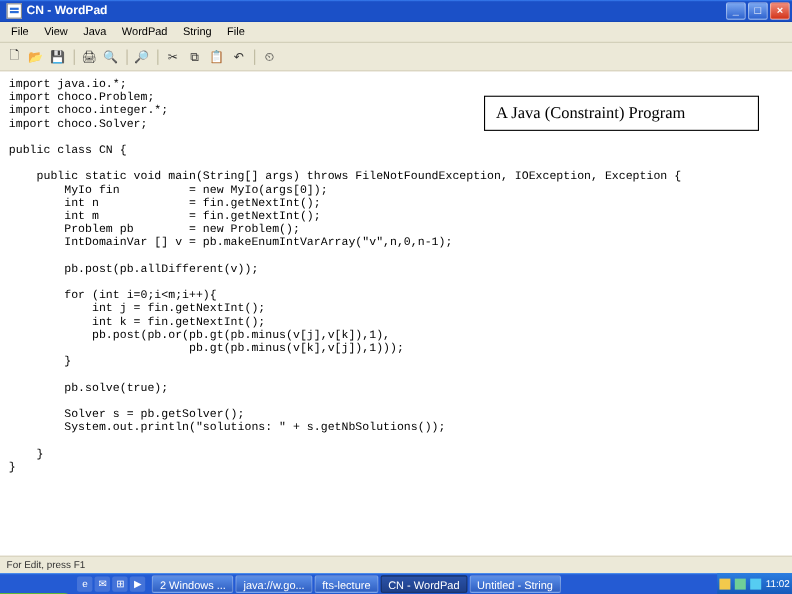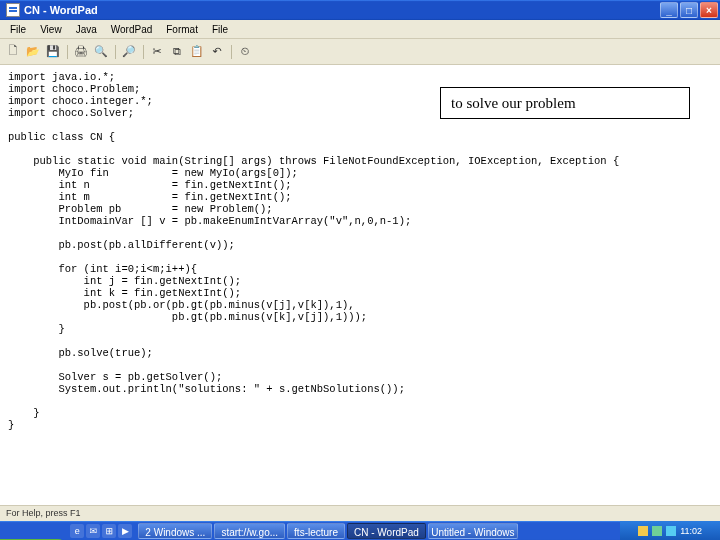--- a/index.html
+++ b/index.html
@@ -25,42 +25,42 @@
   .taskbar { height: 20px; background: linear-gradient(to bottom, #3f8cf3 0%, #245bd3 8%, #245bd3 92%, #1a46a8 100%); display: flex; align-items: center; color: #fff; font-size: 10px; }
   .start { height: 100%; background: linear-gradient(to bottom, #5fba3a, #2e8a1a); padding: 0 12px 0 7px; display: flex; align-items: center; gap: 4px; border-radius: 0 8px 8px 0; font-weight: bold; font-style: italic; font-size: 14px; margin-top: 36px; }
   .start .logo { width: 13px; height: 13px; display: grid; grid-template: 1fr 1fr / 1fr 1fr; gap: 1px; }
   .start .logo i:nth-child(1){background:#f25022}.start .logo i:nth-child(2){background:#7fba00}.start .logo i:nth-child(3){background:#00a4ef}.start .logo i:nth-child(4){background:#ffb900}
   .ql { display: flex; gap: 2px; padding: 0 4px; }
   .ql .qi { width: 14px; height: 14px; background: rgba(255,255,255,.15); border-radius: 2px; display: flex; align-items: center; justify-content: center; font-size: 9px; }
   .tasks { display: flex; gap: 2px; padding: 0 2px; flex: 1; }
   .task { height: 16px; padding: 0 6px; background: linear-gradient(#5a8ee8,#2f5fc2); border-radius: 2px; display: flex; align-items: center; gap: 3px; font-size: 10px; max-width: 90px; overflow: hidden; white-space: nowrap; border: 1px solid rgba(255,255,255,.25); flex-direction: column; }
   .task.active { background: linear-gradient(#2a52a8,#1e3f88); border-color: rgba(0,0,0,.35); }
   .task .ti { width: 10px; height: 10px; background: rgba(255,255,255,.8); }
-  .tray { background: linear-gradient(#2b7de0,#1558b8); height: 100%; display: flex; align-items: center; gap: 4px; padding: 0 18px; font-size: 9px; }
+  .tray { background: linear-gradient(#2b7de0,#1558b8); height: 100%; display: flex; align-items: center; gap: 4px; padding: 0 2px; font-size: 9px; }
   .tray .ti { width: 10px; height: 10px; }
 </style>
 </head>
 <body>
 
 <div class="titlebar">
   <div class="doc-icon"></div>
   <div class="title">CN - WordPad</div>
   <div class="win-btns">
     <div class="win-btn min">_</div>
     <div class="win-btn max">□</div>
     <div class="win-btn close">×</div>
   </div>
 </div>
 
 <div class="menubar">
   <span>File</span>
   <span>View</span>
   <span>Java</span>
   <span>WordPad</span>
-  <span>Format</span>
+  <span>String</span>
   <span>File</span>
 </div>
 
 <div class="toolbar">
   <div class="tbtn">🗋</div>
   <div class="tbtn">📂</div>
   <div class="tbtn">💾</div>
   <div class="tbtn sep"></div>
   <div class="tbtn">🖨</div>
   <div class="tbtn">🔍</div>
@@ -100,26 +100,26 @@
         }
 
         pb.solve(true);
 
         Solver s = pb.getSolver();
         System.out.println("solutions: " + s.getNbSolutions());
 
     }
 }</div>
   <div class="annot-box">
-    <div>to solve our problem</div>
+    <div>A Java (Constraint) Program</div>
   </div>
 </div>
 
 <div class="statusbar">
-  <span>For Help, press F1</span>
+  <span>For Edit, press F1</span>
 </div>
 
 <div class="taskbar">
   <div class="start">
     <div class="logo">
         <i></i>
         <i></i>
         <i></i>
         <i></i>
       </div>
@@ -131,33 +131,33 @@
     <div class="qi">⊞</div>
     <div class="qi">▶</div>
   </div>
   <div class="tasks">
     <div class="task">
         <span class="ti"></span>
         <span>2 Windows ...</span>
       </div>
     <div class="task">
         <span class="ti"></span>
-        <span>start://w.go...</span>
+        <span>java://w.go...</span>
       </div>
     <div class="task">
         <span class="ti"></span>
         <span>fts-lecture</span>
       </div>
     <div class="task active">
         <span class="ti"></span>
         <span>CN - WordPad</span>
       </div>
     <div class="task">
         <span class="ti"></span>
-        <span>Untitled - Windows</span>
+        <span>Untitled - String</span>
       </div>
   </div>
   <div class="tray">
     <span class="ti" style="background:#f2c94c"></span>
     <span class="ti" style="background:#6fcf97"></span>
     <span class="ti" style="background:#56ccf2"></span>
     <span>11:02</span>
   </div>
 </div>
 

